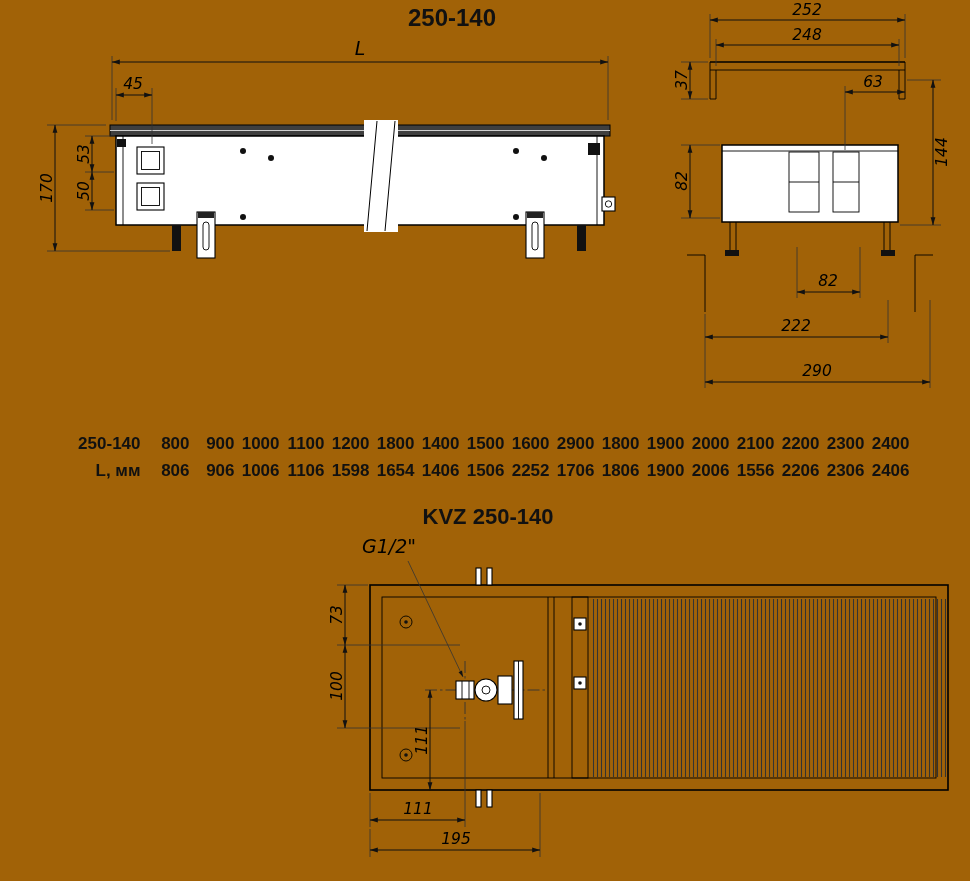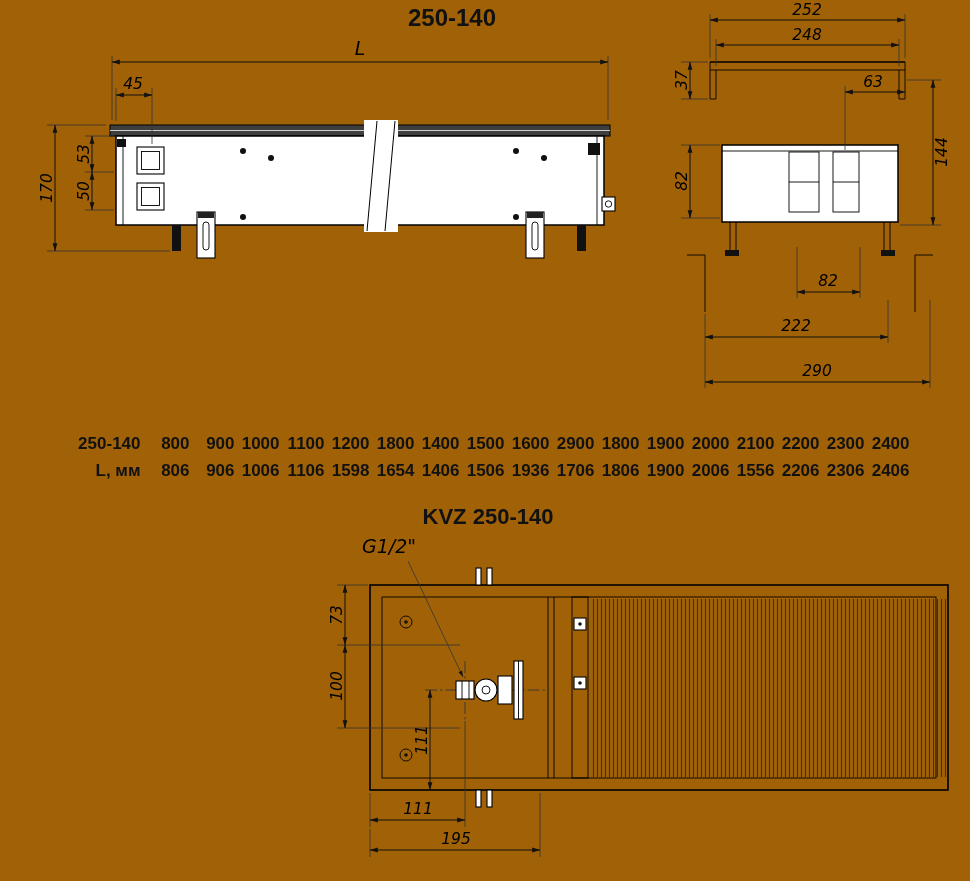--- a/index.html
+++ b/index.html
@@ -228,21 +228,21 @@
     </g>
   </svg>
 
   <div class="size-table">
     <div class="trow">
       <span class="tlabel">250-140</span>
       <span class="tvals"><span>800</span><span>900</span><span>1000</span><span>1100</span><span>1200</span><span>1800</span><span>1400</span><span>1500</span><span>1600</span><span>2900</span><span>1800</span><span>1900</span><span>2000</span><span>2100</span><span>2200</span><span>2300</span><span>2400</span></span>
     </div>
     <div class="trow">
       <span class="tlabel">L, мм</span>
-      <span class="tvals"><span>806</span><span>906</span><span>1006</span><span>1106</span><span>1598</span><span>1654</span><span>1406</span><span>1506</span><span>1936</span><span>1706</span><span>1806</span><span>1900</span><span>2006</span><span>1556</span><span>2206</span><span>2306</span><span>2406</span></span>
+      <span class="tvals"><span>806</span><span>906</span><span>1006</span><span>1106</span><span>1598</span><span>1654</span><span>1406</span><span>1506</span><span>2252</span><span>1706</span><span>1806</span><span>1900</span><span>2006</span><span>1556</span><span>2206</span><span>2306</span><span>2406</span></span>
     </div>
   </div>
 
   <div class="plan-title">KVZ 250-140</div>
 
   <svg id="svg-plan" width="970" height="346" viewBox="0 0 970 346">
     <defs>
       <marker id="arrow2" viewBox="0 0 10 10" refX="9.8" refY="5" markerWidth="11" markerHeight="8" orient="auto-start-reverse">
         <path d="M0,2 L10,5 L0,8 Z" fill="#111"></path>
       </marker>

